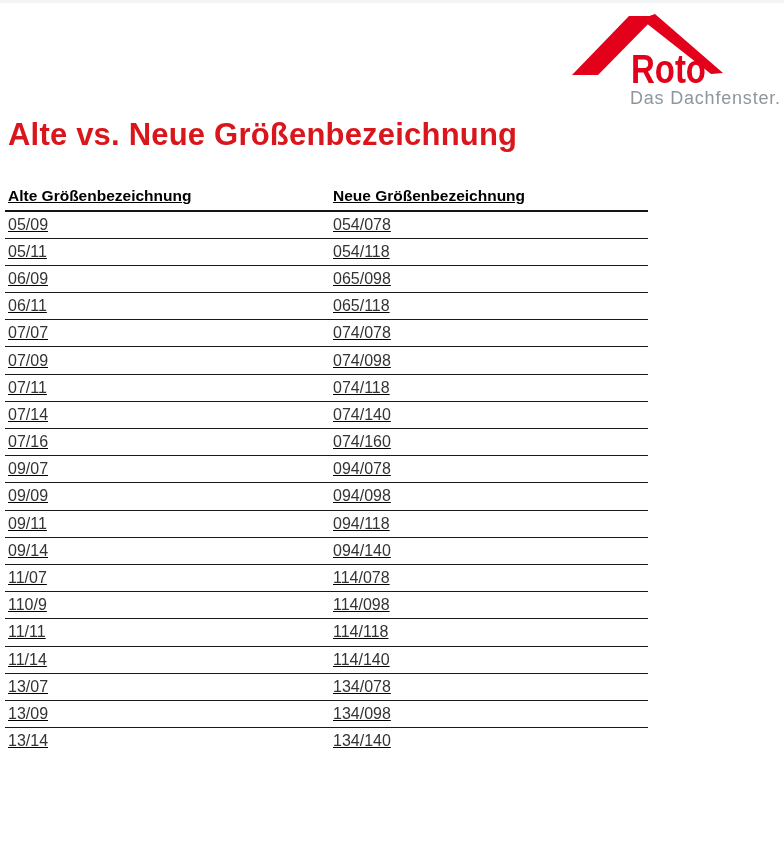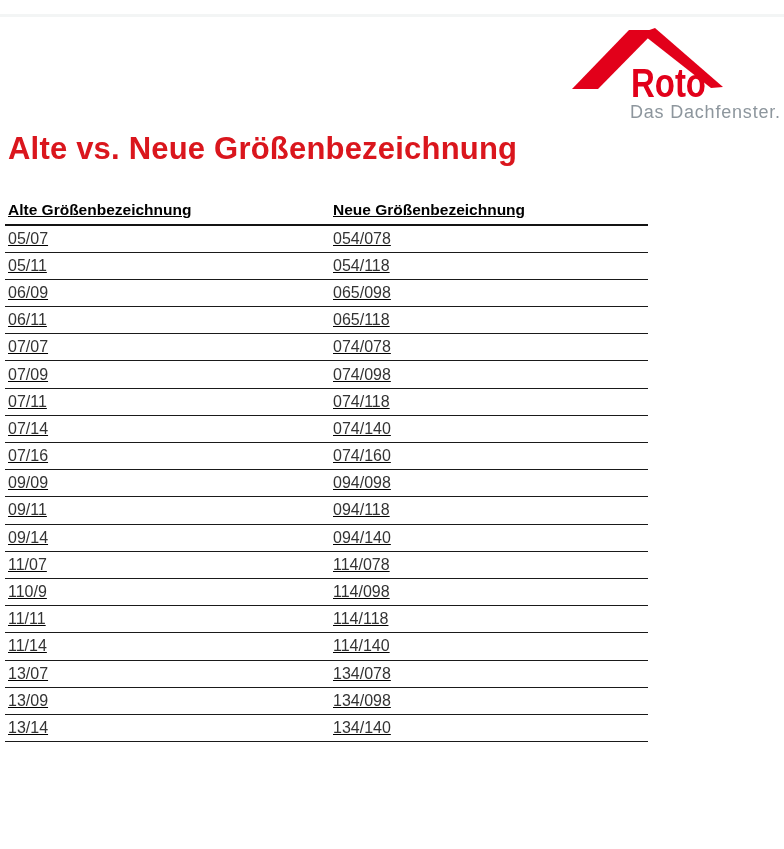--- a/index.html
+++ b/index.html
@@ -7,21 +7,20 @@
   body {
     font-family: "Liberation Sans", "DejaVu Sans", sans-serif;
     -webkit-font-smoothing: antialiased;
   }
   .page {
     position: relative;
     width: 784px;
     height: 752px;
     background: #ffffff;
     overflow: hidden;
-    margin-top: 14px;
   }
   .top-strip {
     position: absolute;
     top: 0; left: 0;
     width: 784px; height: 3px;
     background: #f3f5f5;
   }
   
   .logo {
     position: absolute;
@@ -110,21 +109,21 @@
         <col class="c2">
       </colgroup>
     <thead>
       <tr>
         <th>Alte Größenbezeichnung</th>
         <th>Neue Größenbezeichnung</th>
       </tr>
     </thead>
     <tbody>
         <tr>
-          <td>05/07</td>
+          <td>05/09</td>
           <td>054/078</td>
         </tr>
         <tr>
           <td>05/11</td>
           <td>054/118</td>
         </tr>
         <tr>
           <td>06/09</td>
           <td>065/098</td>
         </tr>
@@ -146,20 +145,24 @@
         </tr>
         <tr>
           <td>07/14</td>
           <td>074/140</td>
         </tr>
         <tr>
           <td>07/16</td>
           <td>074/160</td>
         </tr>
         <tr>
+          <td>09/07</td>
+          <td>094/078</td>
+        </tr>
+        <tr>
           <td>09/09</td>
           <td>094/098</td>
         </tr>
         <tr>
           <td>09/11</td>
           <td>094/118</td>
         </tr>
         <tr>
           <td>09/14</td>
           <td>094/140</td>

